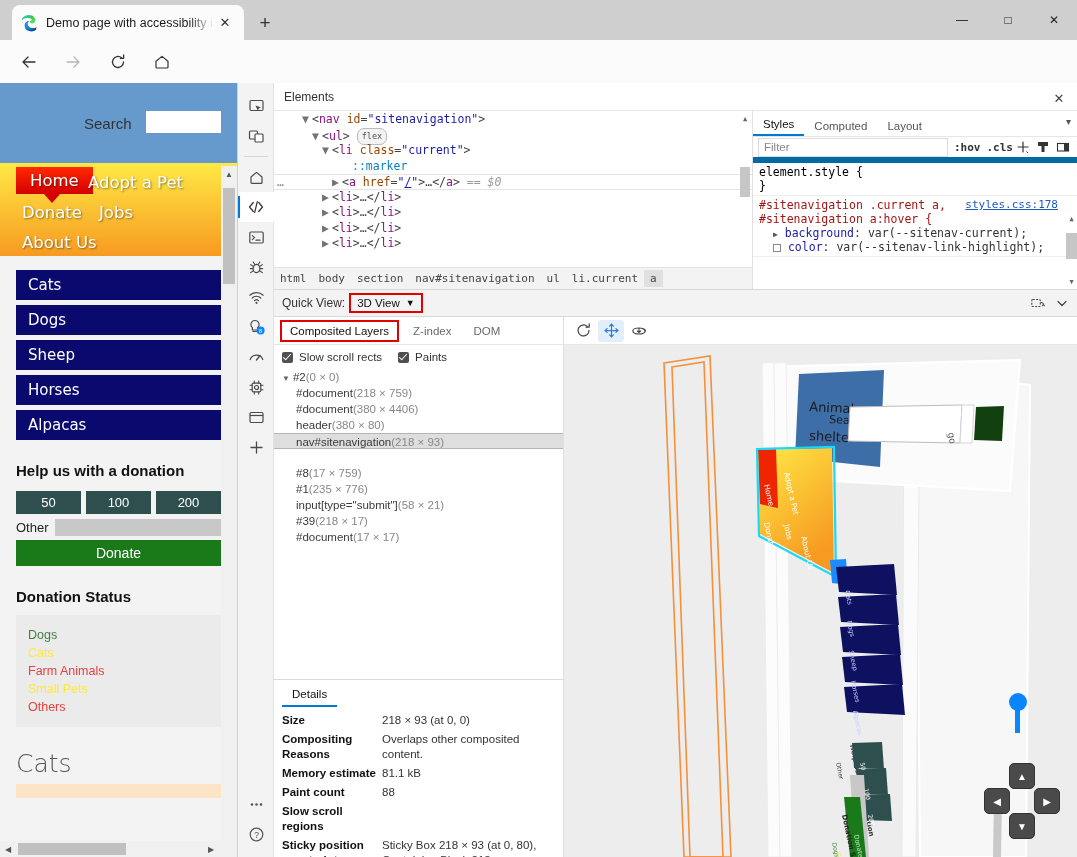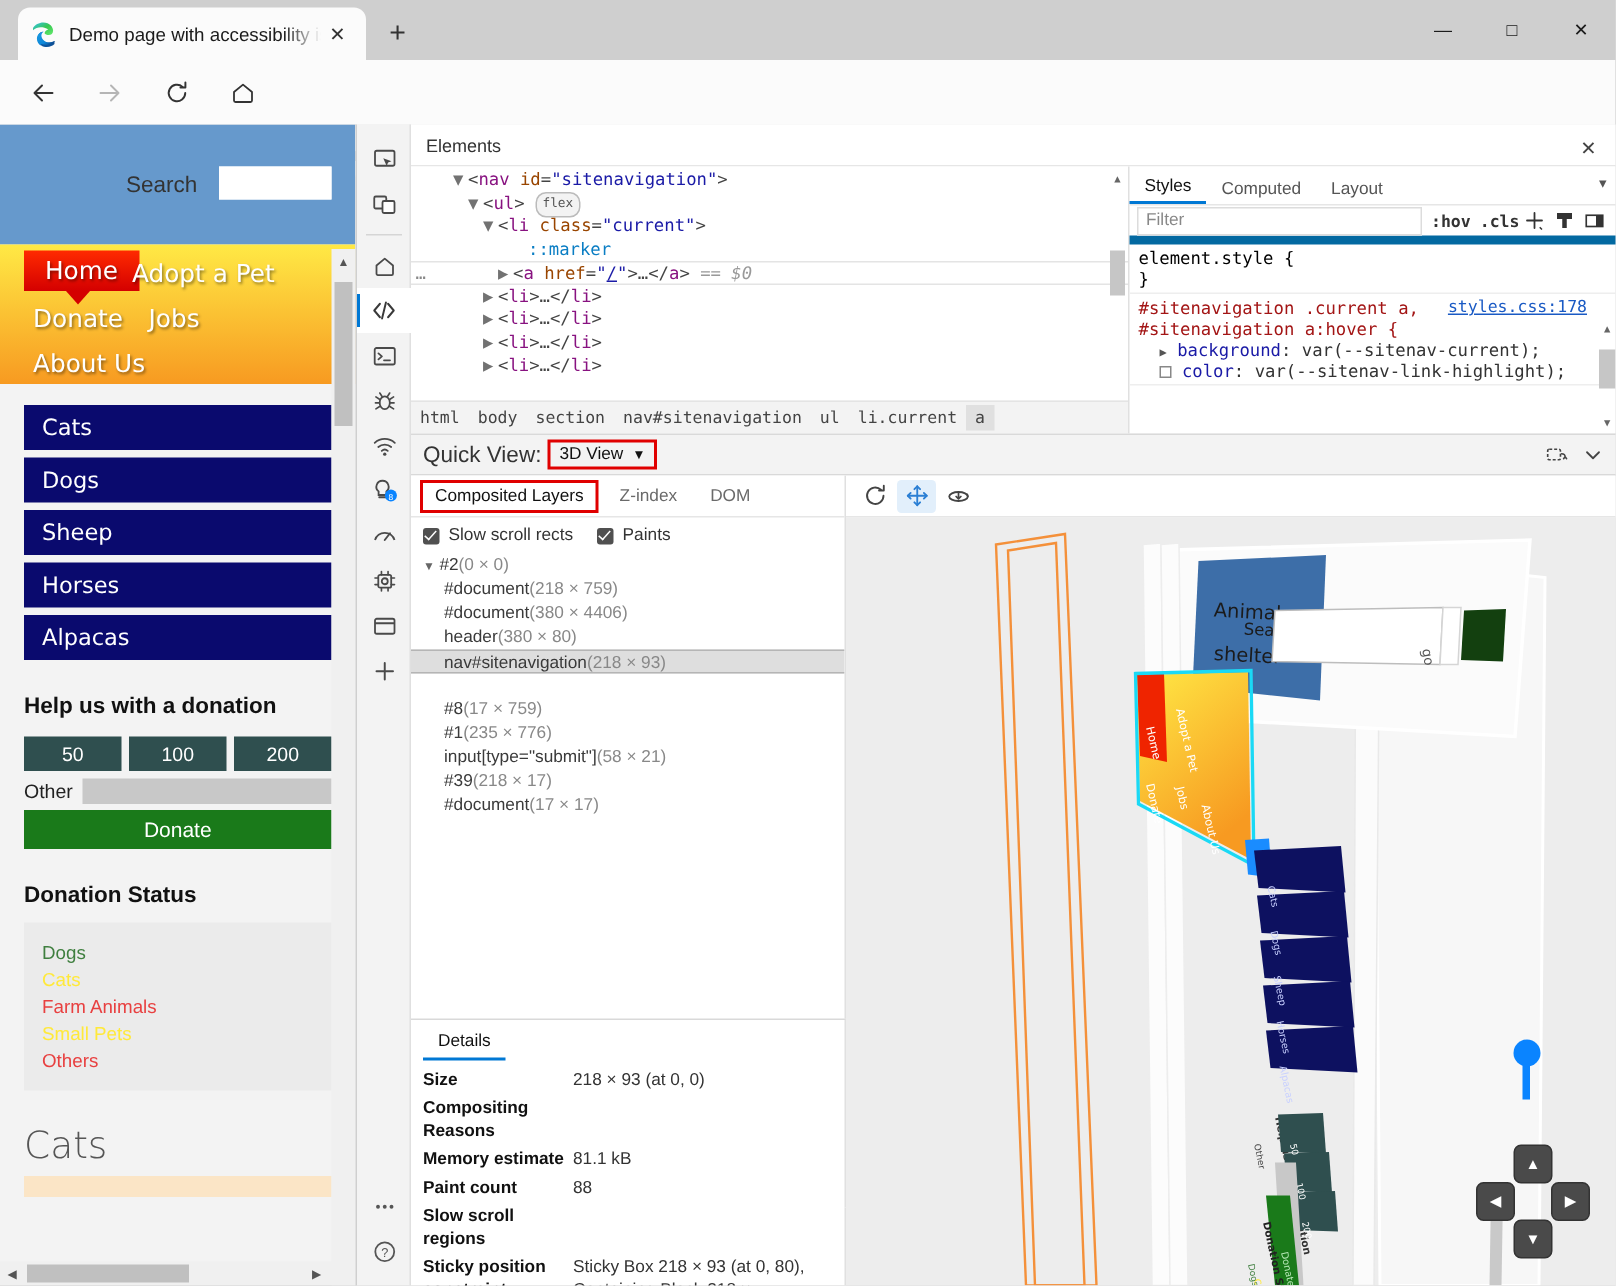--- a/index.html
+++ b/index.html
@@ -132,21 +132,21 @@
   .sel-css { color:#a31515; } .prop { color:#1a1aa6; } .val { color:#333; }
   .srclink { position:absolute; right:20px; top:2px; color:#1a5ac4; text-decoration:underline; font-size:11px;}
   .st-vsc { position:absolute; right:1px; top:52px; width:11px; bottom:0;}
   .st-vthumb { position:absolute; left:0; top:18px; width:11px; height:26px; background:#c6c6c6;}
   .swatch { display:inline-block; width:8px; height:8px; border:1px solid #888; background:#fff; vertical-align:-1px;}
   .tri { display:inline-block; color:#555; font-size:8px; }
 
   
   .qv-bar { position:absolute; top:206px; left:0; width:804px; height:28px; background:#f3f3f3;
       border-top:1px solid #d9d9d9; border-bottom:1px solid #d9d9d9; display:flex; align-items:center;}
-  .qv-lbl { font-size:15px; color:#333; margin-left:8px;}
+  .qv-lbl { font-size:12px; color:#333; margin-left:8px;}
   .qv-sel { margin-left:4px; font-size:11.5px; color:#111; display:flex; align-items:center; gap:6px;
       padding:2px 6px; border:2px solid #e00000; }
   .qv-right { position:absolute; right:4px; display:flex; align-items:center;}
   .qv-ic { width:24px; height:22px; display:flex; align-items:center; justify-content:center; color:#444; }
 
   
   .td-panel { position:absolute; top:234px; left:0; width:804px; height:540px; display:flex; }
   .td-left { width:290px; border-right:1px solid #e0e0e0; position:relative; background:#fff;}
   .td-tabs { height:28px; display:flex; align-items:center; border-bottom:1px solid #e6e6e6; }
   .td-tab { font-size:11.5px; color:#6a6a6a; padding:3px 8px; margin-left:6px;}
@@ -707,20 +707,21 @@
 
       <div class="det-panel">
         <div class="det-tab">Details</div>
         <div class="det-rows" id="det-rows">
             <div class="det-row">
               <div class="det-k">Size</div>
               <div class="det-v">218 × 93 (at 0, 0)</div>
             </div>
             <div class="det-row">
               <div class="det-k">Compositing Reasons</div>
+              <div class="det-v">Overlaps other composited content.</div>
             </div>
             <div class="det-row">
               <div class="det-k">Memory estimate</div>
               <div class="det-v">81.1 kB</div>
             </div>
             <div class="det-row">
               <div class="det-k">Paint count</div>
               <div class="det-v">88</div>
             </div>
             <div class="det-row">

